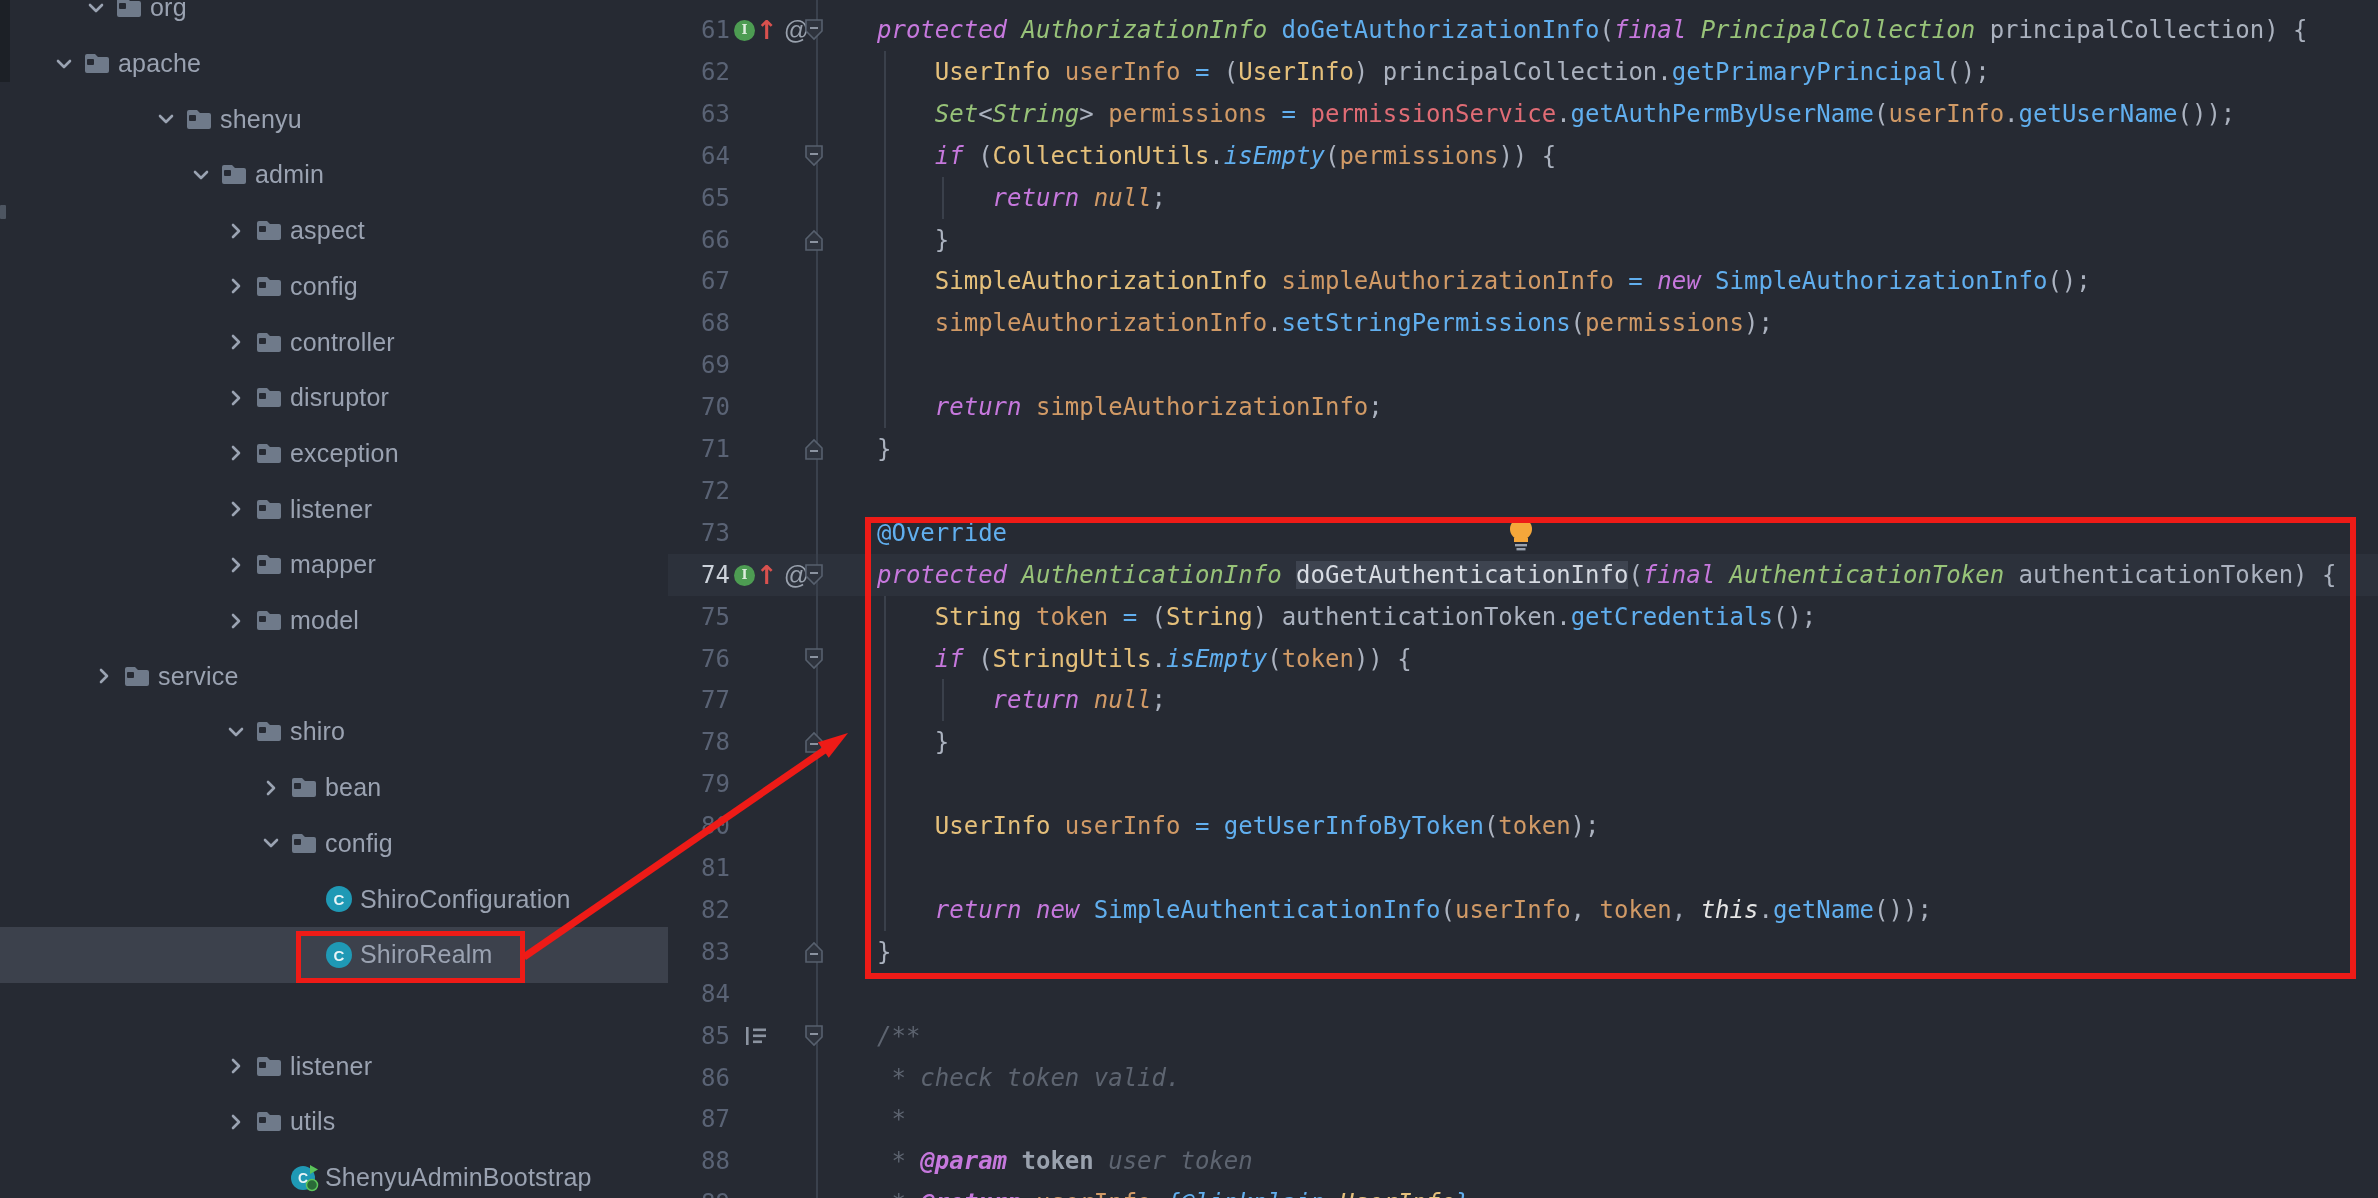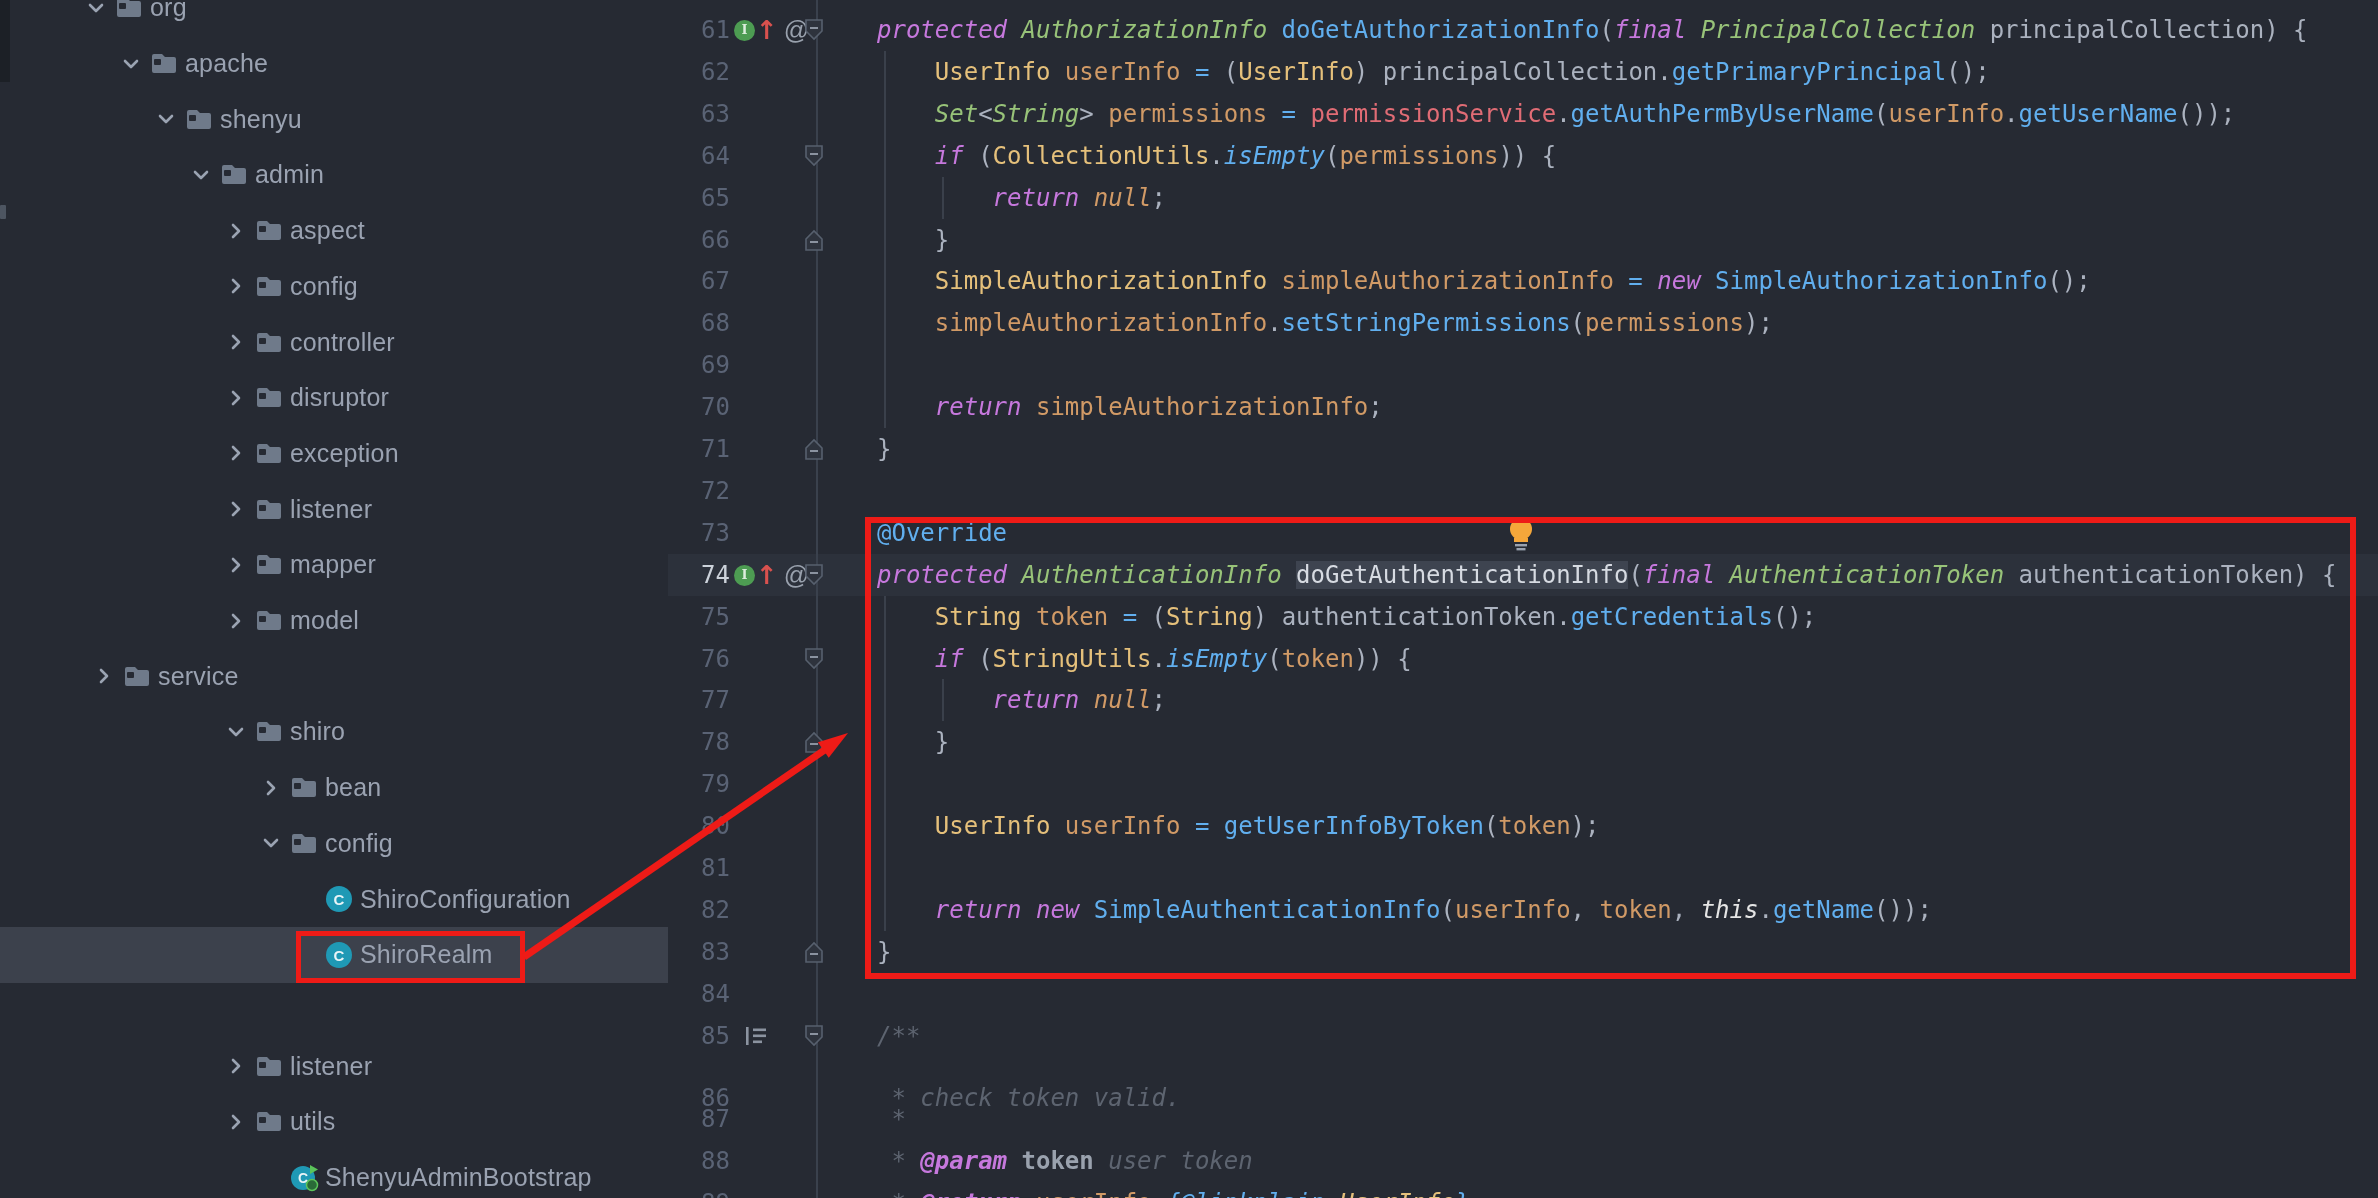--- a/index.html
+++ b/index.html
@@ -86,21 +86,21 @@
         </svg>
       </span>
       <span class="tcell ticon">
         <svg width="28" height="23" viewBox="0 0 28 23">
           <path d="M2 4 a2 2 0 0 1 2-2 h8 l3 3 h9 a2 2 0 0 1 2 2 v12 a2 2 0 0 1-2 2 H4 a2 2 0 0 1-2-2 z" fill="#6f7a8a"></path>
           <rect x="4" y="7" width="7" height="6" rx="1" fill="#262a33"></rect>
         </svg>
       </span>
       <span class="tlabel">org</span>
     </div>
-    <div class="trow" style="top: 35.7px; height: 55.7px; padding-left: 118px; align-items: center;">
+    <div class="trow" style="top: 35.7px; height: 55.7px; padding-left: 51px; align-items: center;">
       <span class="tcell chev">
         <svg width="26" height="26" viewBox="0 0 26 26">
           <polyline points="7,10 13,16 19,10" fill="none" stroke="#9aa3b2" stroke-width="2.6" stroke-linecap="round" stroke-linejoin="round"></polyline>
         </svg>
       </span>
       <span class="tcell ticon">
         <svg width="28" height="23" viewBox="0 0 28 23">
           <path d="M2 4 a2 2 0 0 1 2-2 h8 l3 3 h9 a2 2 0 0 1 2 2 v12 a2 2 0 0 1-2 2 H4 a2 2 0 0 1-2-2 z" fill="#6f7a8a"></path>
           <rect x="4" y="7" width="7" height="6" rx="1" fill="#262a33"></rect>
         </svg>
@@ -543,21 +543,21 @@
         </svg>
       </div>
       <div class="fold">
         <svg width="22" height="26" viewBox="0 0 22 26">
           <path d="M3 3 h16 v11 l-8 8 l-8 -8 z" fill="#2e333d" stroke="#57606e" stroke-width="1.6"></path>
           <rect x="7" y="10" width="8" height="2" fill="#8b93a0"></rect>
         </svg>
       </div>
       <div class="code"><span class="tok-dc">/**</span></div>
     </div>
-    <div class="eline" style="top: 1057px; margin-top: 20px;">
+    <div class="eline" style="top: 1057px;">
       <div class="lnum">86</div>
       <div class="code"><span class="tok-dc"> * check token valid.</span></div>
     </div>
     <div class="eline" style="top: 1098px;">
       <div class="lnum">87</div>
       <div class="code"><span class="tok-dc"> *</span></div>
     </div>
     <div class="eline" style="top: 1140px;">
       <div class="lnum">88</div>
       <div class="code"><span class="tok-dc"> * </span><span class="tok-dt">@param </span><span class="tok-dp">token </span><span class="tok-dc">user token</span></div>

